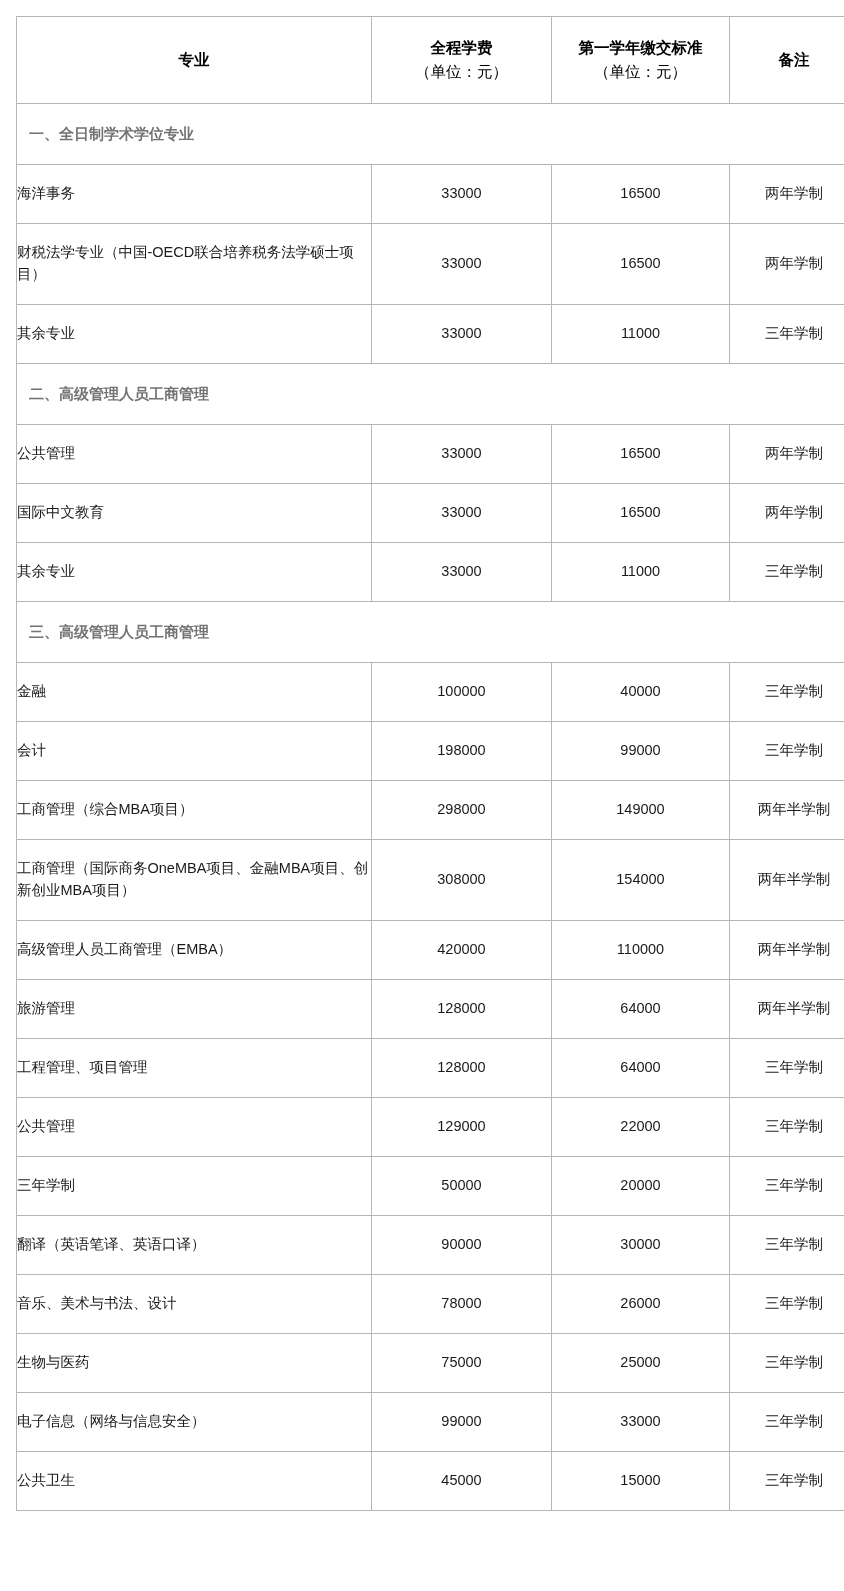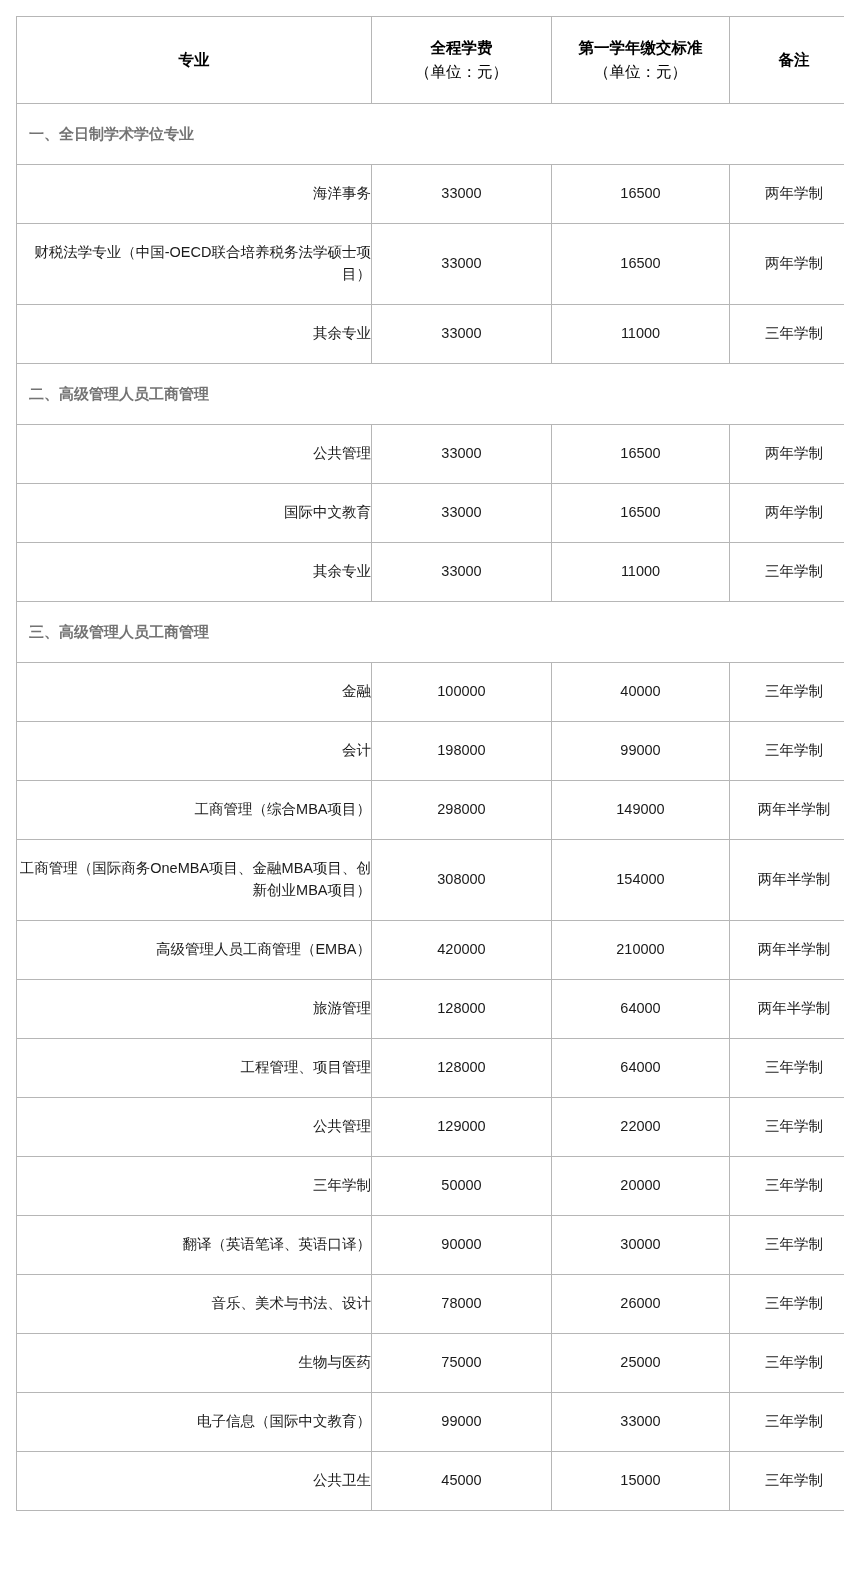--- a/index.html
+++ b/index.html
@@ -42,21 +42,21 @@
   thead th .unit {
     display: block;
     font-weight: normal;
   }
   tbody td {
     height: 58px;
     font-size: 14.5px;
     line-height: 1.5;
   }
   td.major {
-    text-align: right;
+    text-align: left;
     padding: 8px 12px;
   }
   td.num, td.remark {
     text-align: center;
   }
   tr.section td {
     height: 48px;
     text-align: left;
     padding: 6px 12px;
     font-weight: bold;
@@ -155,21 +155,21 @@
       </tr>
       <tr class="tall">
         <td class="major">工商管理（国际商务OneMBA项目、金融MBA项目、创新创业MBA项目）</td>
         <td class="num">308000</td>
         <td class="num">154000</td>
         <td class="remark">两年半学制</td>
       </tr>
       <tr class="">
         <td class="major">高级管理人员工商管理（EMBA）</td>
         <td class="num">420000</td>
-        <td class="num">210000</td>
+        <td class="num">110000</td>
         <td class="remark">两年半学制</td>
       </tr>
       <tr class="">
         <td class="major">旅游管理</td>
         <td class="num">128000</td>
         <td class="num">64000</td>
         <td class="remark">两年半学制</td>
       </tr>
       <tr class="">
         <td class="major">工程管理、项目管理</td>
@@ -201,21 +201,21 @@
         <td class="num">26000</td>
         <td class="remark">三年学制</td>
       </tr>
       <tr class="">
         <td class="major">生物与医药</td>
         <td class="num">75000</td>
         <td class="num">25000</td>
         <td class="remark">三年学制</td>
       </tr>
       <tr class="">
-        <td class="major">电子信息（国际中文教育）</td>
+        <td class="major">电子信息（网络与信息安全）</td>
         <td class="num">99000</td>
         <td class="num">33000</td>
         <td class="remark">三年学制</td>
       </tr>
       <tr class="">
         <td class="major">公共卫生</td>
         <td class="num">45000</td>
         <td class="num">15000</td>
         <td class="remark">三年学制</td>
       </tr>

